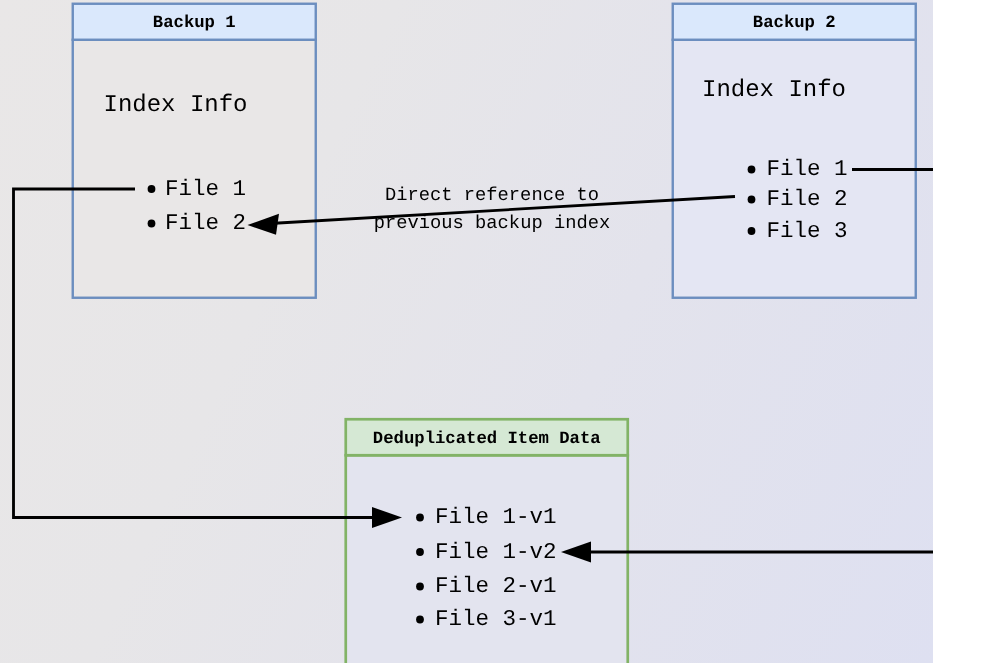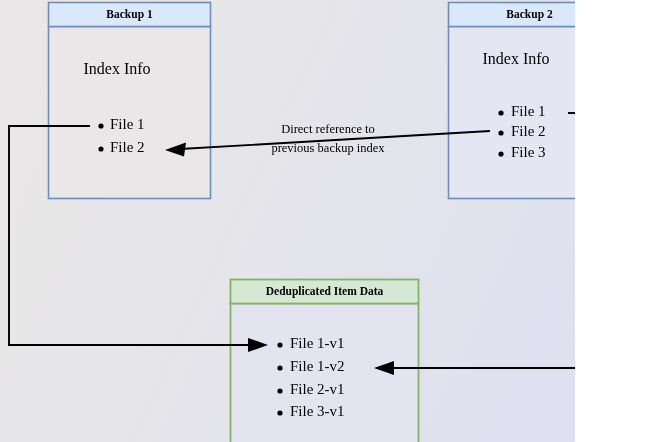--- a/index.html
+++ b/index.html
@@ -2,24 +2,24 @@
 <html><head>
 <meta charset="utf-8">
 <style>
   html, body {
     margin: 0;
     padding: 0;
     background: #ffffff;
   }
   #canvas {
     position: relative;
-    width: 575px;
+    width: 622px;
     height: 442px;
     overflow: hidden;
-    font-family: Liberation Serif, serif;
+    font-family: Liberation Mono, monospace;
     background: linear-gradient(115deg, #e9e7e7 0%, #e7e6e8 32%, #e3e3ec 62%, #dee0f1 100%);
   }
   #diagram-svg {
     position: absolute;
     top: 0; left: 0;
     width: 657px;
     height: 442px;
     display: block;
   }
   .box-title {

